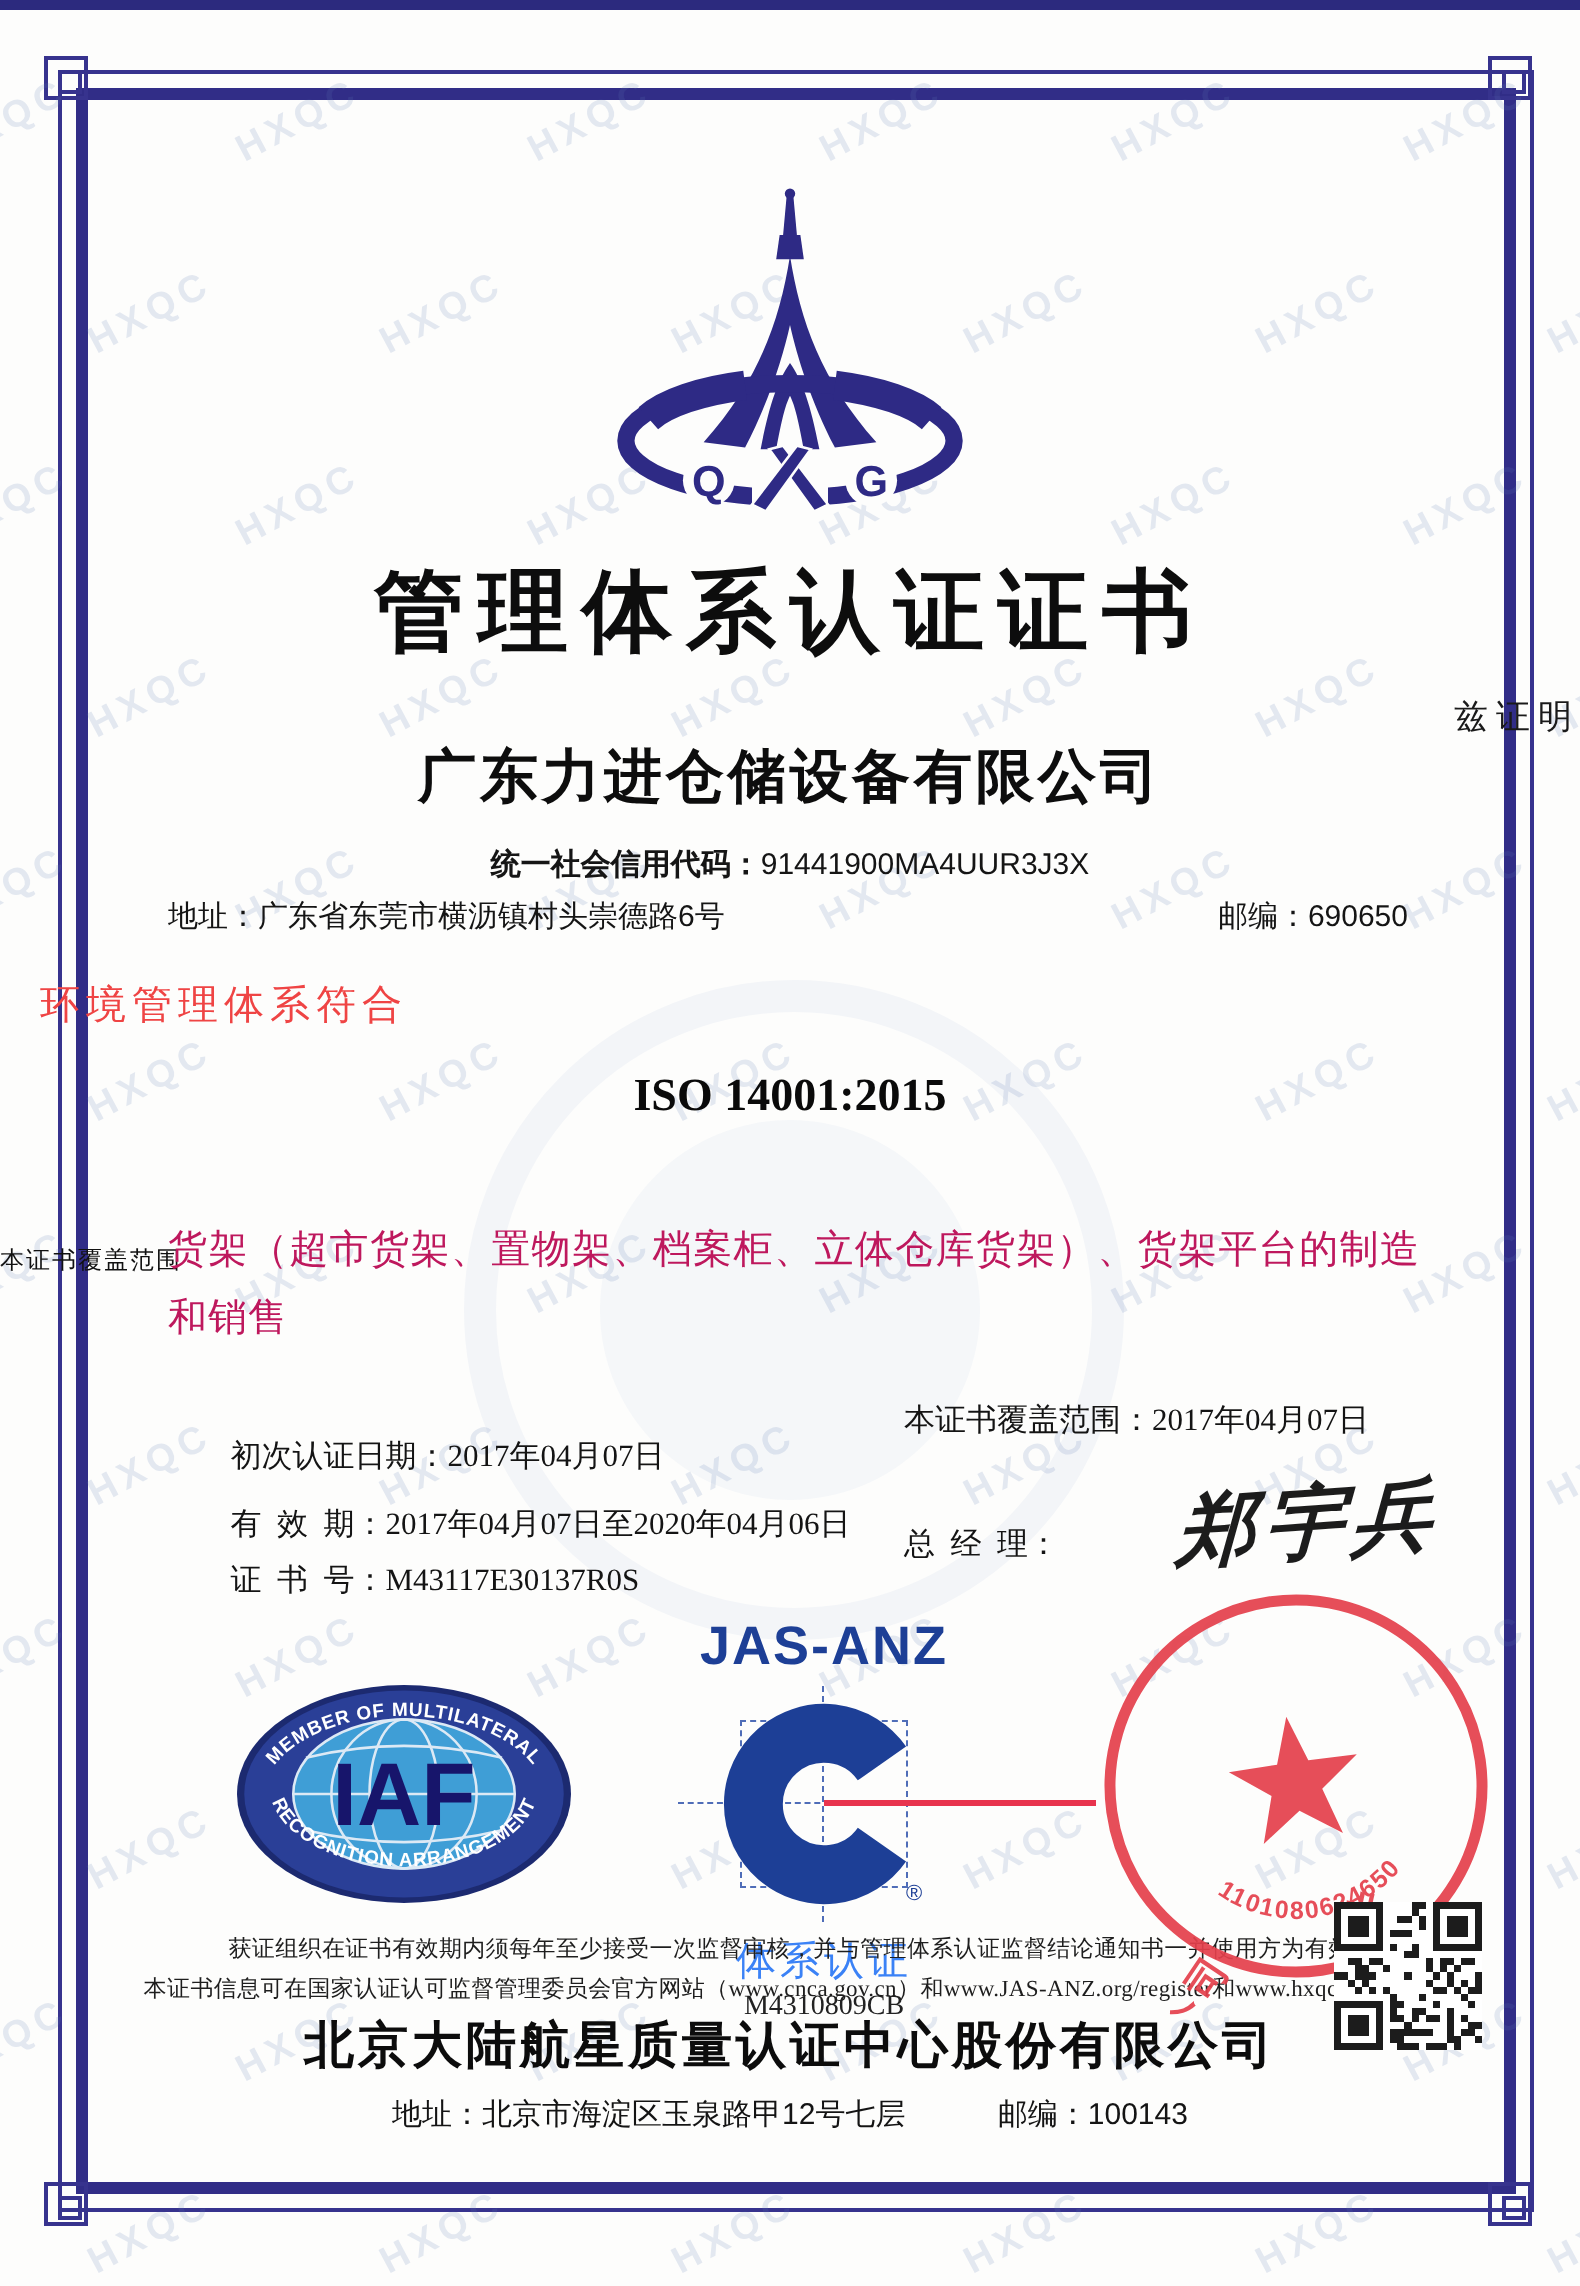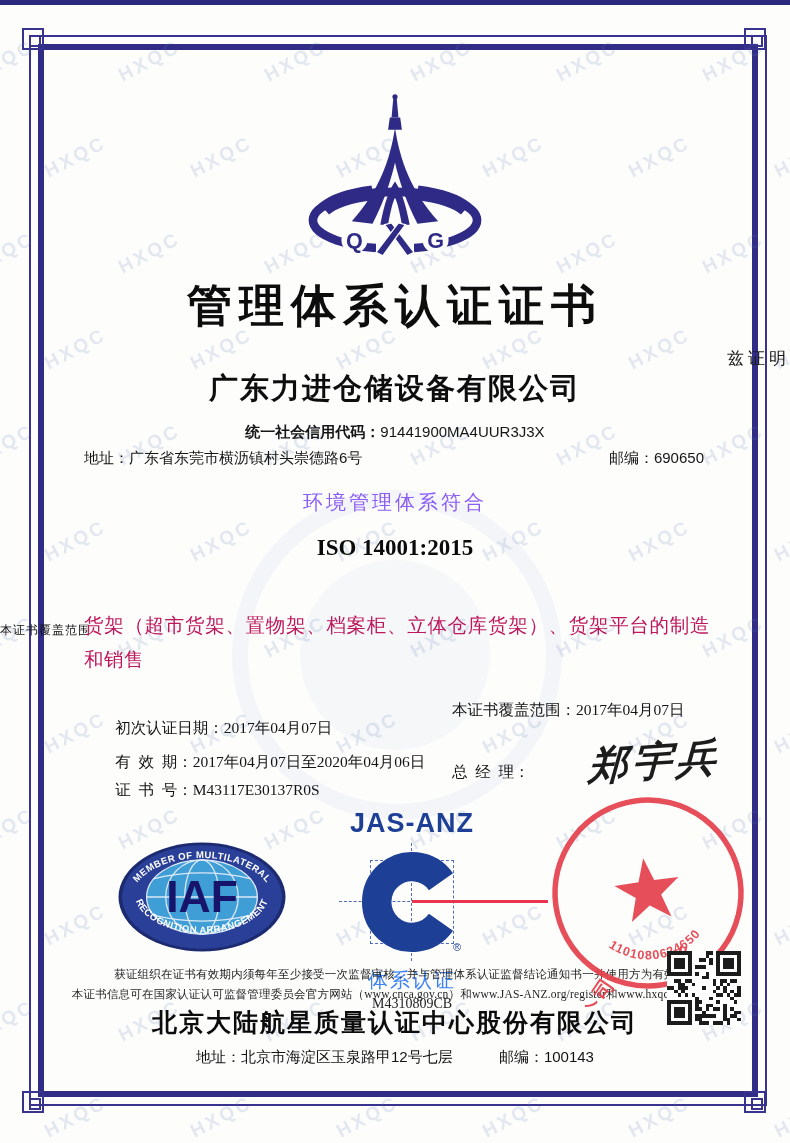--- a/index.html
+++ b/index.html
@@ -36,21 +36,21 @@
            font-family:"Liberation Sans", sans-serif; font-weight:900; font-size:45px;
            letter-spacing:7px; color:#0d0d0d; }
   .certify { position:absolute; top:347px; width:100%; text-align:right; font-size:17px; letter-spacing:4px; color:#1a1a1a; }
   .company { position:absolute; top:369px; width:100%; text-align:center;
              font-family:"Liberation Sans", sans-serif; font-weight:bold; font-size:29px; letter-spacing:2px; color:#0d0d0d; }
   .credit  { position:absolute; top:423px; width:100%; text-align:center;
              font-family:"Liberation Sans", sans-serif; font-size:15px; color:#151515; }
   .credit .lbl { font-weight:bold; }
   .addr-row { position:absolute; top:449px; left:84px; right:86px; display:flex; justify-content:space-between;
               font-family:"Liberation Sans", sans-serif; font-size:15px; color:#151515; }
-  .env  { position:absolute; top:489px; width:100%; text-align:center; font-size:20px; letter-spacing:3px; color:#8b5cf6; }
+  .env  { position:absolute; top:489px; width:100%; text-align:left; font-size:20px; letter-spacing:3px; color:#ef4444;padding-left:20px; }
   .iso  { position:absolute; top:535px; width:100%; text-align:center; font-weight:bold; font-size:23px; color:#0a0a0a; }
   .scope-title { position:absolute; top:583px; width:100%; text-align:left; font-size:12px; letter-spacing:1px; color:#111;margin-top:39px; }
   .scope-text  { position:absolute; top:609px; left:84px; right:80px; font-size:19.5px; line-height:1.72;
                  text-align:justify; color:#be185d; letter-spacing:0.5px; }
 
   .dates { position:absolute; left:92px; right:70px; font-size:15.5px; color:#141414; white-space:pre; }
   .row1 { top:700px; } .row2 { top:734px; } .row3 { top:762px; }
   .dates .right { position:absolute; left:360px; top:0; }
   .row3 .right  { left:360px; }
   .signature { position:absolute; left:588px; top:734px; font-size:40px; font-weight:bold;

